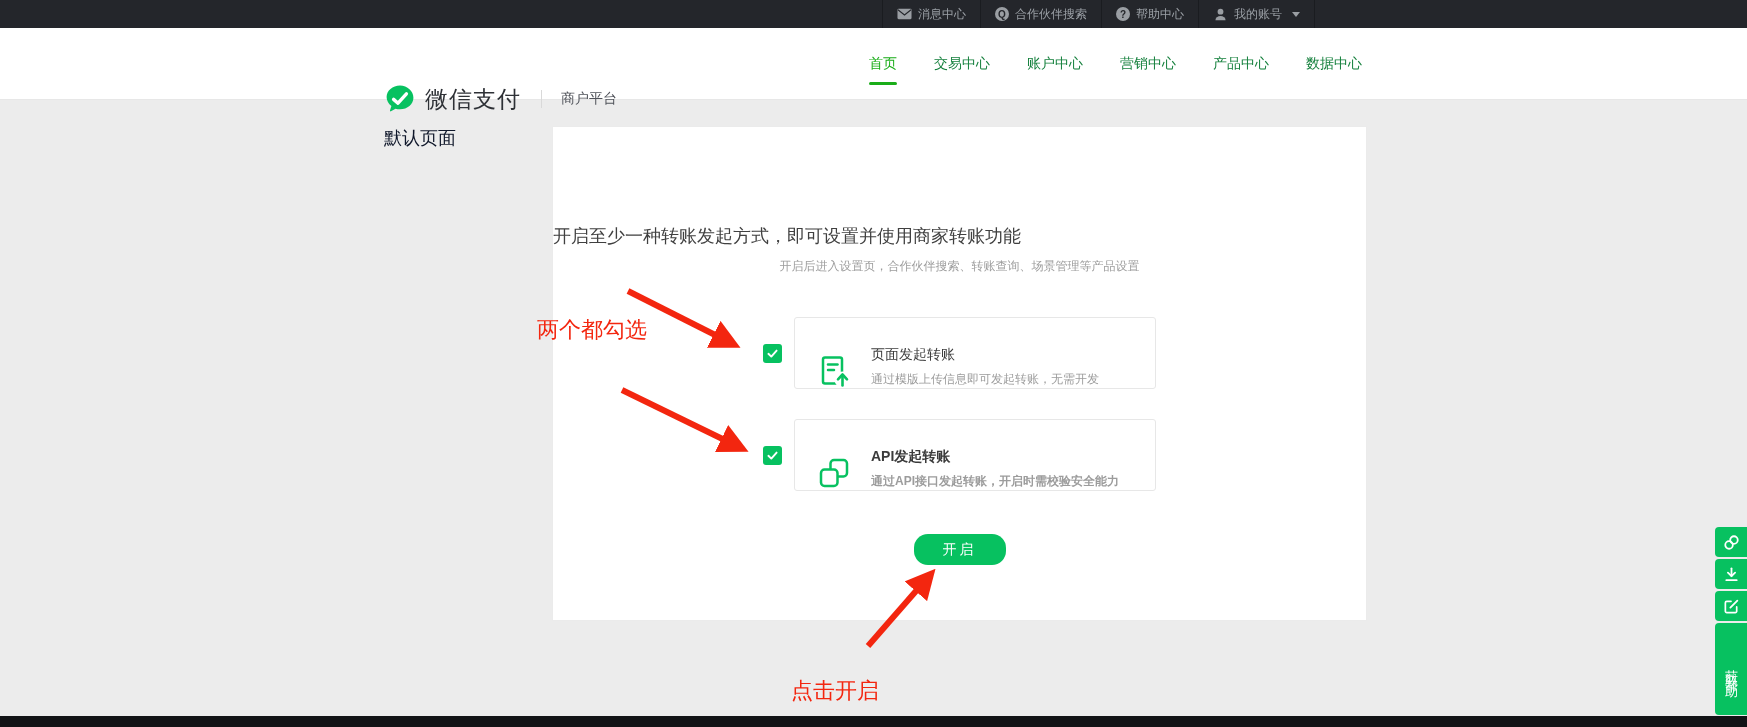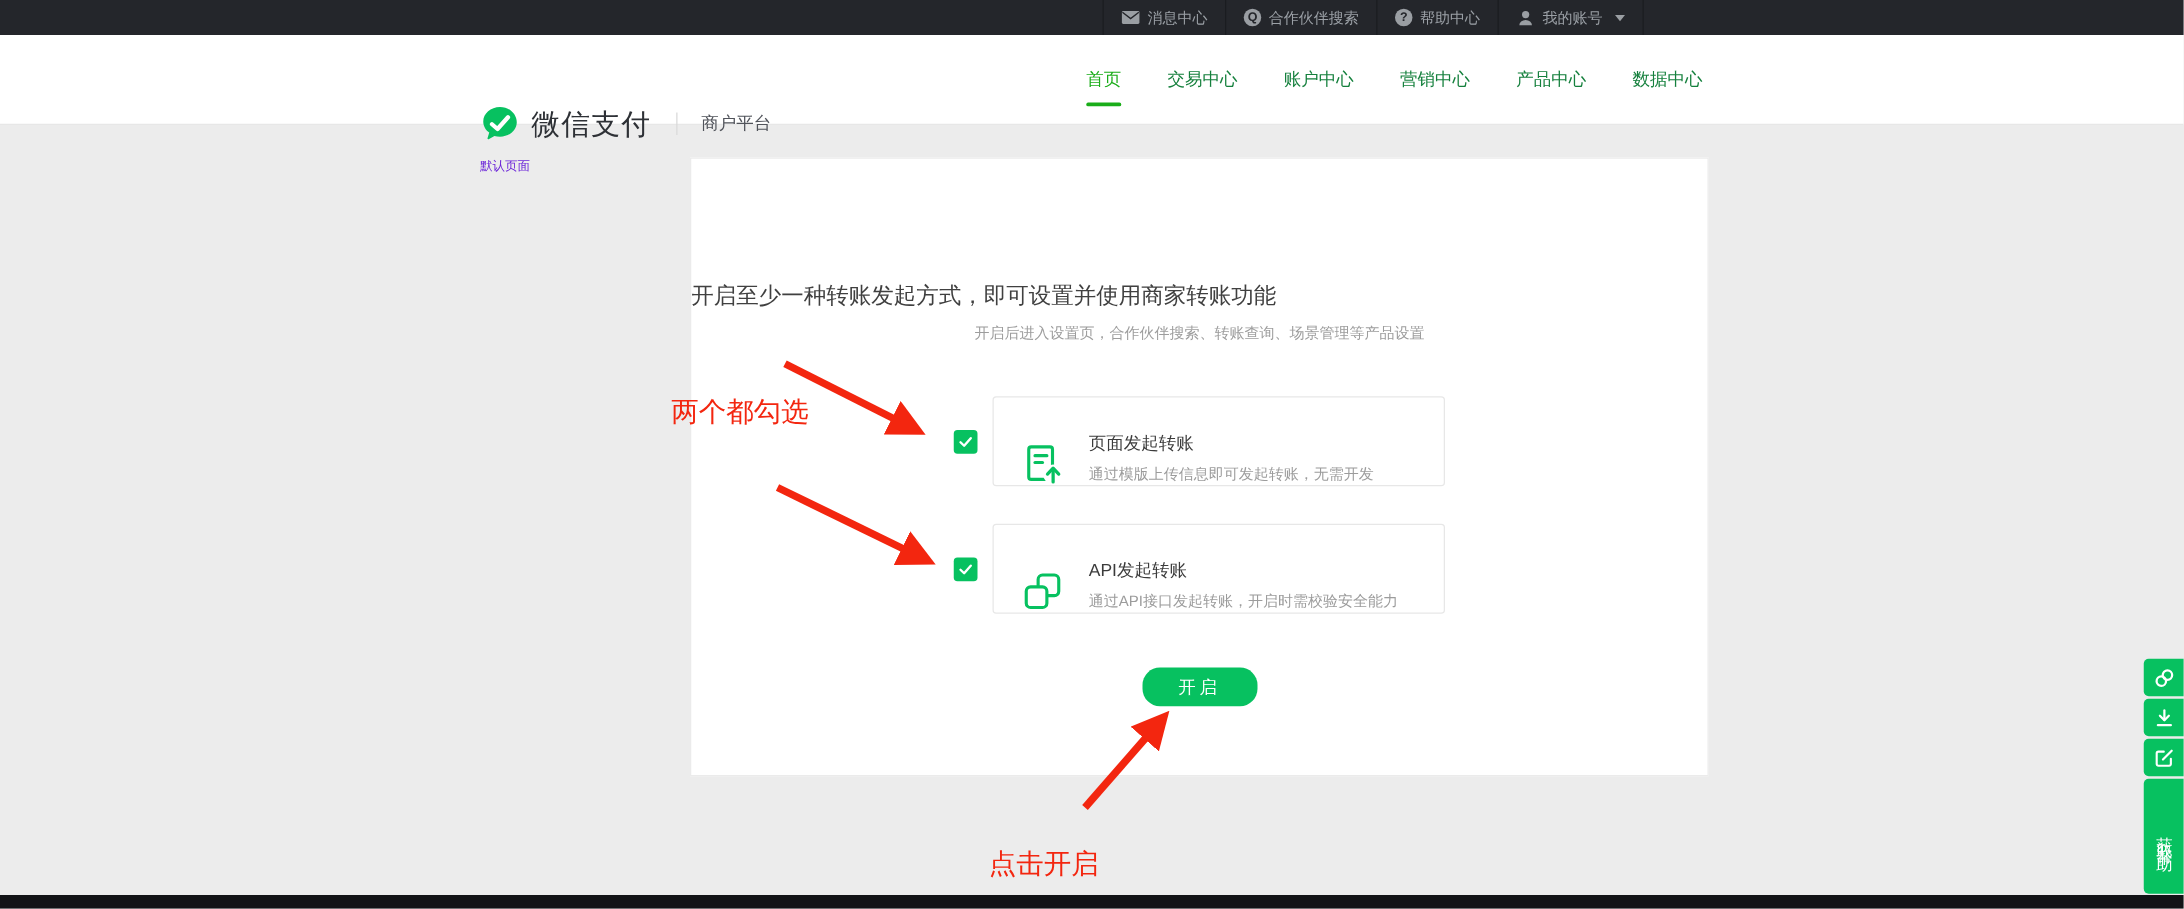--- a/index.html
+++ b/index.html
@@ -28,33 +28,33 @@
   .logo { position:absolute; left:384px; top:0; height:72px; display:flex; align-items:center; cursor:pointer;margin-top:35px; }
   .brand-text { font-size:23px; color:#2e3136; margin-left:9px; letter-spacing:1px; }
   .logo-divider { width:1px; height:18px; background:#d9d9d9; margin:0 19px 0 20px; }
   .subbrand-text { font-size:14px; color:#50535a; }
   .nav { position:absolute; right:385px; top:0; height:72px; display:flex; align-items:center; gap:37px; }
   .nav-item { position:relative; font-size:14px; color:#15803d; cursor:pointer; white-space:nowrap; }
   .nav-item.active { color:#1aad19; }
   .nav-item.active::after { content:""; position:absolute; left:0; right:0; bottom:-12px; height:3px; background:#1aad19; border-radius:2px; }
 
   
-  .sidebar-label { position:absolute; left:384px; top:126px; font-size:10px; color:#6d28d9; cursor:pointer; z-index:2; }
+  .sidebar-label { position:absolute; left:384px; top:126px; font-size:18px; color:#0f172a; cursor:pointer; z-index:2; }
 
   
   .panel {
     position:absolute; left:552px; top:126px; width:815px; height:495px;
     background:#fff; border:1px solid #ebebeb; z-index:1;
   }
   .panel-title { position:absolute; top:97px; left:0; width:100%; text-align:left; font-size:18px; font-weight:400; color:#404040; }
   .panel-subtitle { position:absolute; top:131px; left:0; width:100%; text-align:center; font-size:12px; color:#9d9d9d; }
 
   .option-row { position:absolute; left:210px; display:flex; align-items:center; }
   .option-row.row1 { top:190px; }
-  .option-row.row2 { top:292px; }
+  .option-row.row2 { top:292px;font-weight:bold; }
   .checkbox {
     width:19px; height:19px; border-radius:3px; background:#07c160; margin-right:12px;
     display:flex; align-items:center; justify-content:center; cursor:pointer; flex:0 0 auto;
   }
   .option-card {
     width:362px; height:72px; border:1px solid #e7e7e7; border-radius:3px; background:#fff;
     display:flex; align-items:flex-end; padding-left:22px; cursor:pointer;
   }
   .option-icon { flex:0 0 auto; margin-right:20px; }
   .option-title { font-size:14px; color:#3b3b3b; margin-bottom:7px; }

